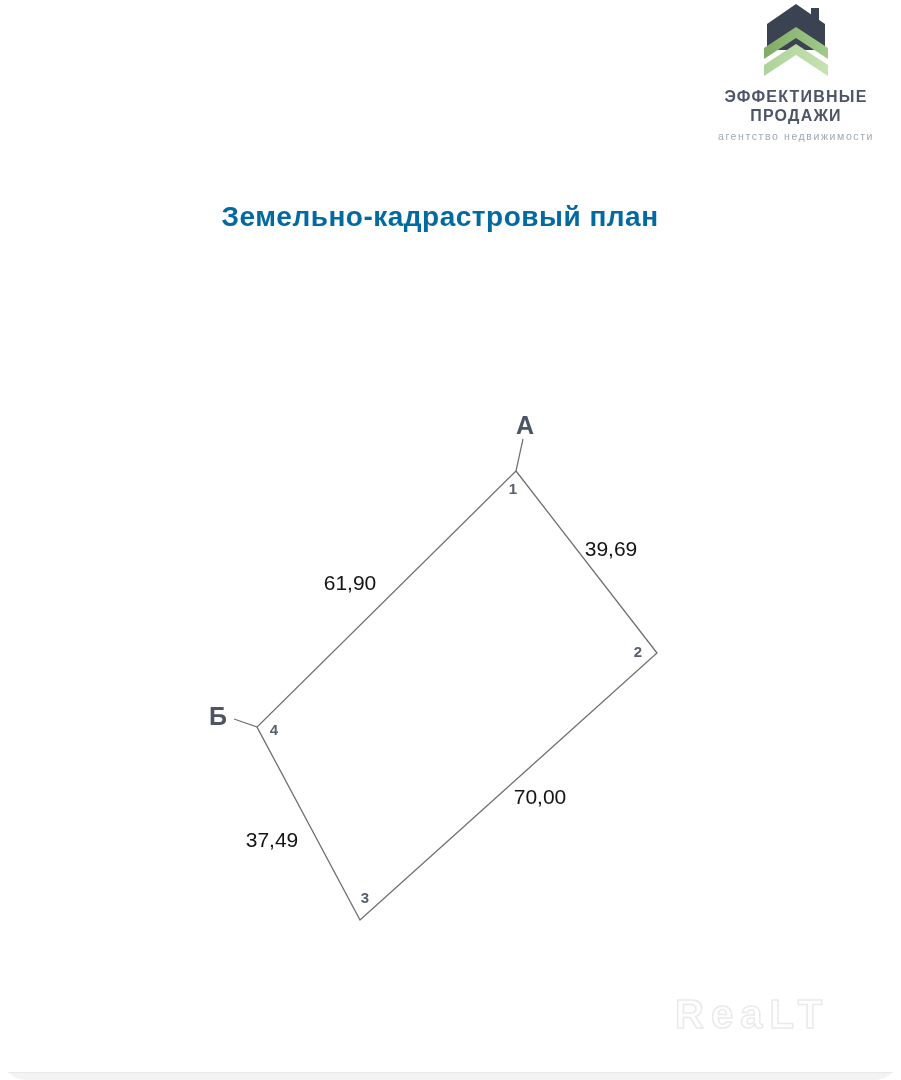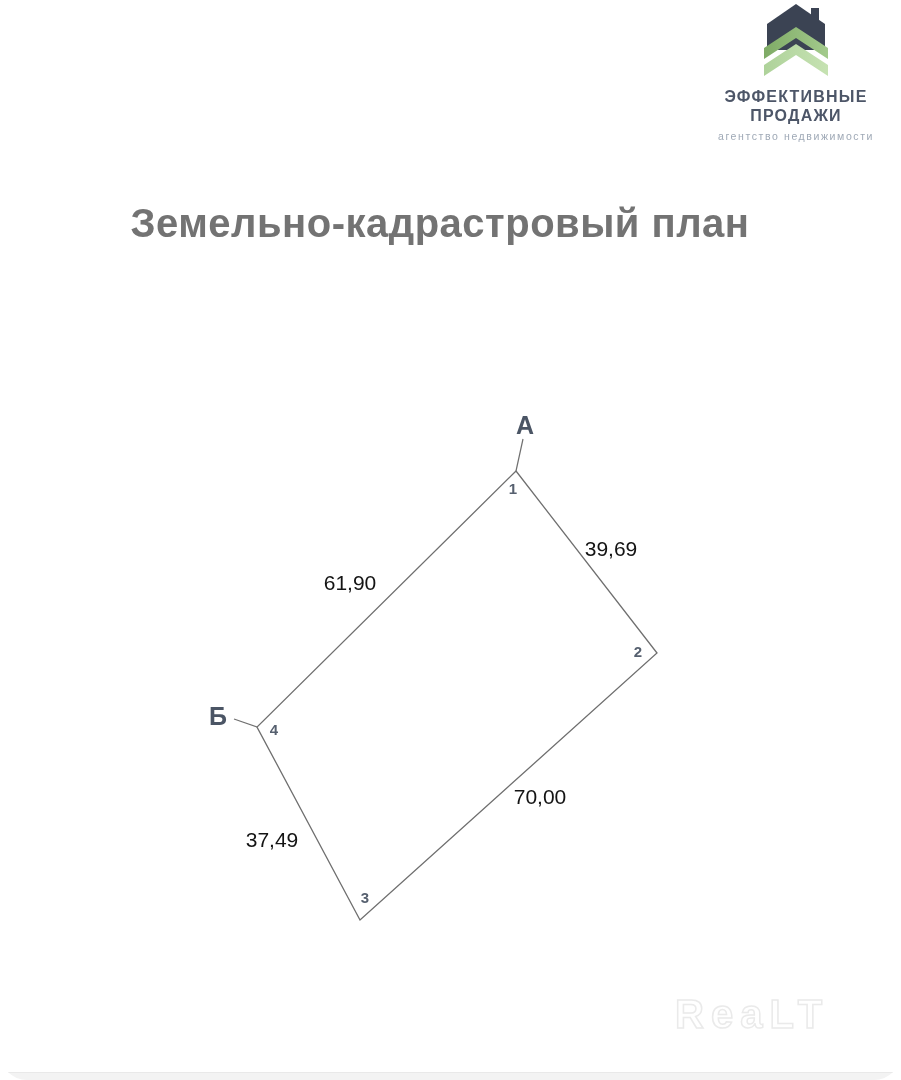--- a/index.html
+++ b/index.html
@@ -12,21 +12,21 @@
   
   .logo{position:absolute;top:3px;left:681px;width:230px;text-align:center;line-height:1;}
   .logo svg{display:inline-block;}
   .brand{font-weight:bold;color:#4d5668;font-size:16px;letter-spacing:1.2px;margin-top:5px;}
   .brand + .brand{margin-top:3px;}
   .tagline{color:#9fa9b6;font-size:10.5px;letter-spacing:1.6px;margin-top:7px;}
 
   
   .title{
     position:absolute;top:200px;left:0;width:880px;text-align:center;
-    color:#737373;font-weight:bold;font-size:40px;line-height:1.18;letter-spacing:0.5px;
+    color:#0369a1;font-weight:bold;font-size:28px;line-height:1.18;letter-spacing:0.5px;
   }
 
   
   .diagram{position:absolute;left:150px;top:400px;}
   .edge{fill:none;stroke:#6f6f6f;stroke-width:1.3;}
   .leader{stroke:#6f6f6f;stroke-width:1.2;}
   .pt-label{font-family:"Liberation Sans",sans-serif;font-size:25px;font-weight:bold;fill:#4b5565;}
   .vx-label{font-family:"Liberation Sans",sans-serif;font-size:15px;font-weight:bold;fill:#56606f;}
   .meas{font-family:"Liberation Sans",sans-serif;font-size:21px;fill:#141414;}
 

